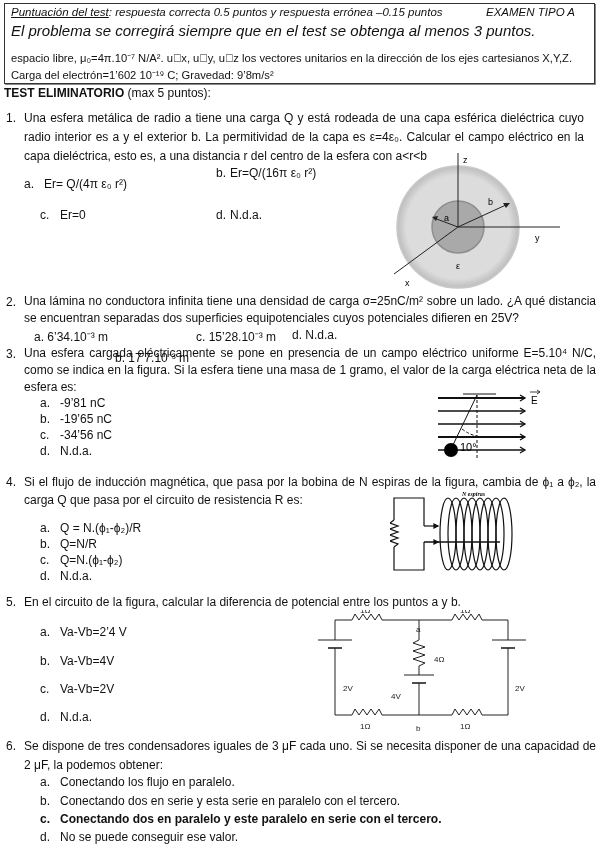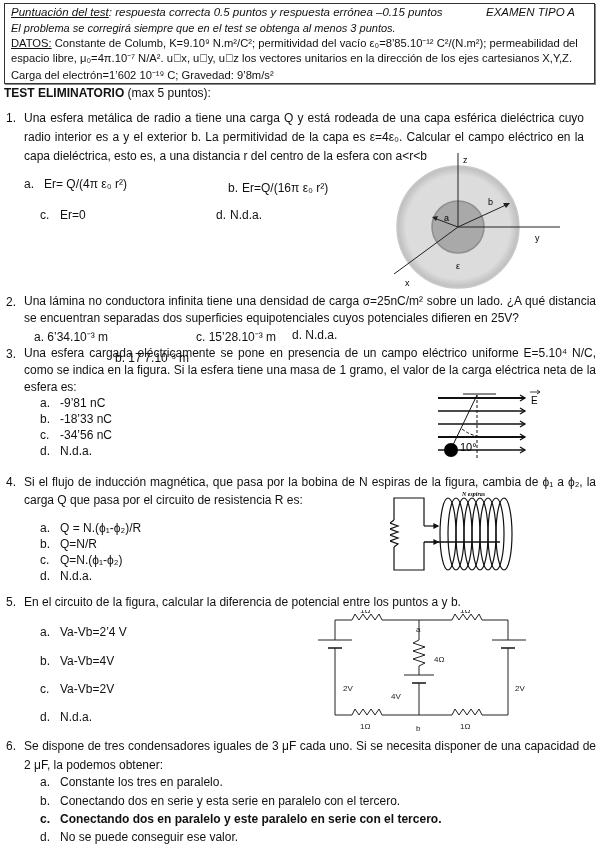--- a/index.html
+++ b/index.html
@@ -3,55 +3,52 @@
 <meta charset="utf-8">
 <style>
   html, body { margin:0; padding:0; background:#fff; }
   body { width:600px; height:848px; position:relative; overflow:hidden;
          font-family:"Liberation Sans", sans-serif; color:#111; font-size:11.5px; }
   .box { position:absolute; left:4px; top:3px; width:589px; height:79px; border:1px solid #333;
          box-shadow: 1px 1px 0 #888; }
   .line { position:absolute; white-space:nowrap; }
   .ital { font-style:italic; }
   .u { text-decoration:underline; }
-  .small { font-size:11px; }
+  .small { font-size:15px; }
   .b { font-weight:bold; }
   .q { position:absolute; left:4px; width:592px; font-size:12px; line-height:19px; }
   .qnum { position:absolute; left:2px; }
   .qtext { margin-left:20px; text-align:justify; }
   .opt { position:absolute; font-size:12px; white-space:nowrap; }
   .optl { display:inline-block; width:20px; }
   svg { position:absolute; }
 </style>
 </head>
 <body>
 
 <div class="box">
   <div class="line ital" style="left:6px;top:2px;font-size:11.5px;">
     <span class="u">Puntuación del test</span><span>: respuesta correcta 0.5 puntos y respuesta errónea –0.15 puntos</span>
   </div>
   <div class="line ital" style="left:481px;top:2px;font-size:11.5px;">EXAMEN TIPO A</div>
   <div class="line ital small" style="left:6px;top:18px;">El problema se corregirá siempre que en el test se obtenga al menos 3 puntos.</div>
-  <div class="line" style="left:6px;top:31px;font-size:11.2px;">
-    <span class="u">DATOS:</span><span> Constante de Columb, K=9.10⁹ N.m²/C²; permitividad del vacío ε₀=8’85.10⁻¹² C²/(N.m²); permeabilidad del</span>
-  </div>
   <div class="line" style="left:6px;top:46px;font-size:11.2px;">espacio libre, μ₀=4π.10⁻⁷ N/A². u⃗x, u⃗y, u⃗z los vectores unitarios en la dirección de los ejes cartesianos X,Y,Z.</div>
   <div class="line" style="left:6px;top:63px;font-size:11.2px;">Carga del electrón=1’602 10⁻¹⁹ C; Gravedad: 9’8m/s²</div>
 </div>
 
 <div class="line" style="left:4px;top:86px;font-size:12px;">
   <span class="b">TEST ELIMINATORIO</span><span> (max 5 puntos):</span>
 </div>
 
 <div class="q" style="top:109px;">
   <span class="qnum">1.</span>
   <div class="qtext" style="width:560px;">Una esfera metálica de radio a tiene una carga Q y está rodeada de una capa esférica dieléctrica cuyo radio interior es a y el exterior b. La permitividad de la capa es ε=4ε₀. Calcular el campo eléctrico en la capa dieléctrica, esto es,  a una distancia r del centro de la esfera con a&lt;r&lt;b</div>
 </div>
 <div class="opt" style="left:24px;top:177px;"><span class="optl">a.</span><span>Er= Q/(4π ε₀ r²)</span></div>
-<div class="opt" style="left:216px;top:181px;margin-left:12px;"><span class="optl" style="width:14px">b.</span><span>Er=Q/(16π ε₀ r²)</span></div>
+<div class="opt" style="left:216px;top:166px;"><span class="optl" style="width:14px">b.</span><span>Er=Q/(16π ε₀ r²)</span></div>
 <div class="opt" style="left:40px;top:208px;"><span class="optl">c.</span><span>Er=0</span></div>
 <div class="opt" style="left:216px;top:208px;"><span class="optl" style="width:14px">d.</span><span>N.d.a.</span></div>
 
 <svg style="left:380px;top:145px;" width="220" height="145" viewBox="0 0 220 145">
   <defs>
     <radialGradient id="outer" cx="50%" cy="50%" r="50%">
       <stop offset="0.85" stop-color="#dcdcdc"></stop>
         <stop offset="1" stop-color="#bdbdbd"></stop>
     </radialGradient>
   </defs>
@@ -79,21 +76,21 @@
 <div class="opt" style="left:34px;top:328px;"><span>a.</span> <span>6’34.10⁻³ m</span></div>
 <div class="opt" style="left:115px;top:328px;margin-top:21px;"><span>b.</span> <span>17’7.10⁻³ m</span></div>
 <div class="opt" style="left:196px;top:328px;"><span>c.</span> <span>15’28.10⁻³ m</span></div>
 <div class="opt" style="left:292px;top:328px;"><span>d.</span> <span>N.d.a.</span></div>
 
 <div class="q" style="top:345px;">
   <span class="qnum">3.</span>
   <div class="qtext" style="line-height:17px;">Una esfera cargada eléctricamente se pone en presencia de un campo eléctrico uniforme E=5.10⁴ N/C, como se indica en la figura. Si la esfera tiene una masa de 1 gramo, el valor de la carga eléctrica neta de la esfera es:</div>
 </div>
 <div class="opt" style="left:40px;top:396px;"><span class="optl">a.</span><span>-9’81 nC</span></div>
-<div class="opt" style="left:40px;top:412px;"><span class="optl">b.</span><span>-18’33 nC</span></div>
+<div class="opt" style="left:40px;top:412px;"><span class="optl">b.</span><span>-19’65 nC</span></div>
 <div class="opt" style="left:40px;top:428px;"><span class="optl">c.</span><span>-34’56 nC</span></div>
 <div class="opt" style="left:40px;top:444px;"><span class="optl">d.</span><span>N.d.a.</span></div>
 
 <svg style="left:430px;top:385px;" width="120" height="75" viewBox="0 0 120 75">
   <g stroke="#111" stroke-width="1.3" fill="none">
     <line x1="8" y1="13" x2="95" y2="13" stroke-width="2"></line>
       <polyline points="90,10 95,13 90,16"></polyline>
     <line x1="8" y1="26" x2="95" y2="26"></line>
       <polyline points="90,23 95,26 90,29"></polyline>
     <line x1="8" y1="39" x2="95" y2="39"></line>
@@ -193,16 +190,16 @@
     <text x="50" y="119">1Ω</text>
     <text x="106" y="121">b</text>
     <text x="150" y="119">1Ω</text>
   </g>
 </svg>
 
 <div class="q" style="top:737px;">
   <span class="qnum">6.</span>
   <div class="qtext">Se dispone de tres condensadores iguales de 3 μF cada uno. Si se necesita disponer de una capacidad de 2 μF, la podemos obtener:</div>
 </div>
-<div class="opt" style="left:40px;top:775px;"><span class="optl">a.</span><span>Constante los tres en paralelo.</span></div>
+<div class="opt" style="left:40px;top:775px;"><span class="optl">a.</span><span>Conectando los flujo en paralelo.</span></div>
 <div class="opt" style="left:40px;top:794px;"><span class="optl">b.</span><span>Conectando dos en serie y esta serie en paralelo con el tercero.</span></div>
 <div class="opt" style="left:40px;top:812px;font-weight:bold;"><span class="optl">c.</span><span>Conectando dos en paralelo y este paralelo en serie con el tercero.</span></div>
 <div class="opt" style="left:40px;top:830px;"><span class="optl">d.</span><span>No se puede conseguir ese valor.</span></div>
 
 </body></html>

